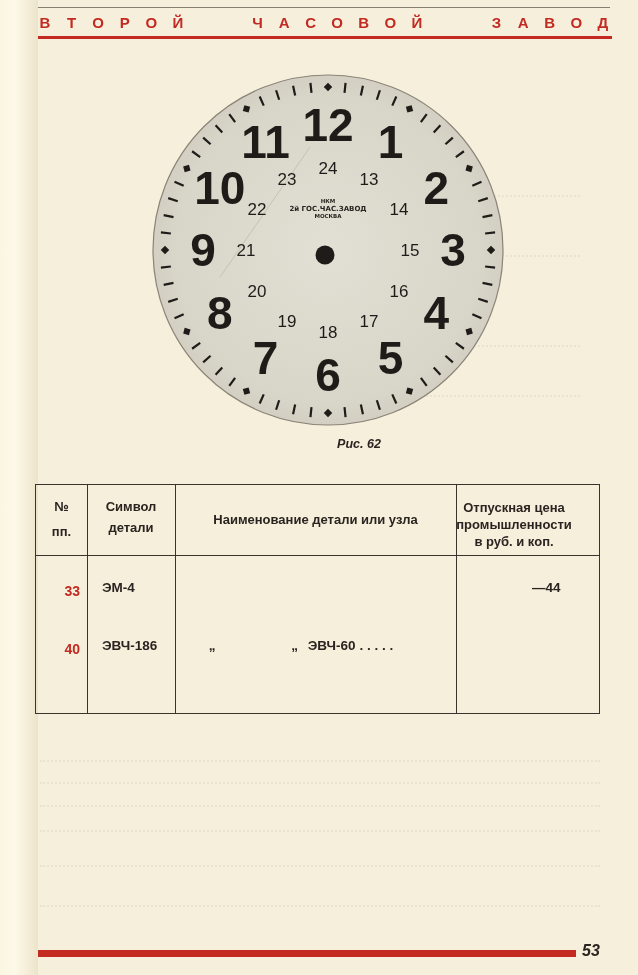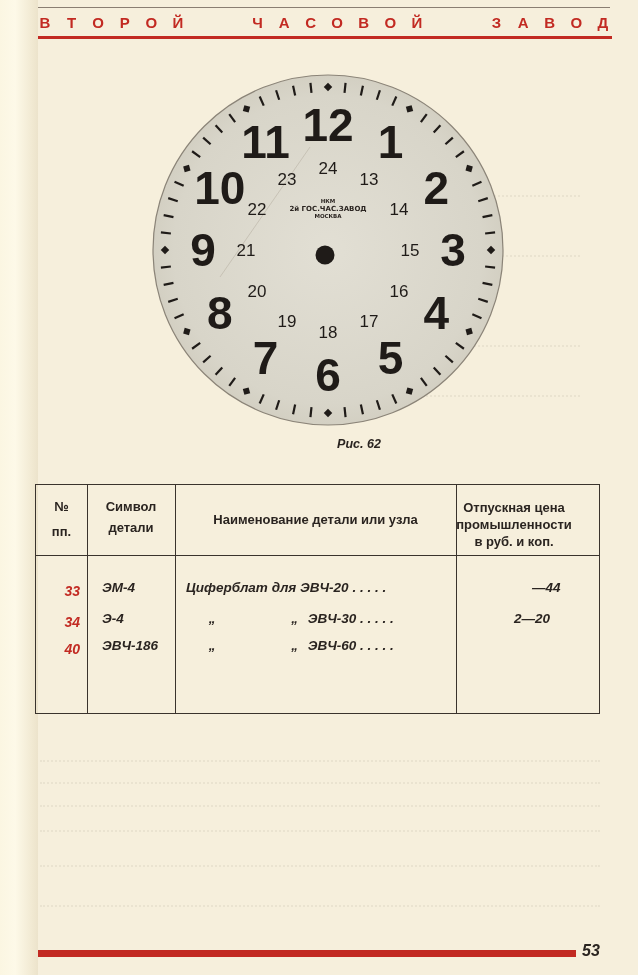--- a/index.html
+++ b/index.html
@@ -37,21 +37,21 @@
   }
 
   
   .tbl {
     position: absolute; left: 35px; top: 484px; width: 565px; height: 230px;
     border: 1.5px solid #3a332d; box-sizing: border-box;
   }
   .tbl .vline { position: absolute; top: 0; bottom: 0; width: 1px; background: #3a332d; }
   .tbl .hline { position: absolute; left: 0; right: 0; height: 1px; background: #3a332d; }
   .th { position: absolute; font-weight: bold; font-size: 13px; line-height: 17px; text-align: center; color: #2a2420; }
-  .row { position: absolute; left: 0; right: 0; height: 20px; font-weight: bold; font-size: 13.5px; font-style: italic; }
+  .row { position: absolute; left: 0; right: 0; height: 20px; font-weight: bold; font-size: 13.5px; }
   .row .num { position: absolute; left: 16px; width: 28px; text-align: right; color: #c22a22; top: 3px; font-size: 14px; }
   .row .sym { position: absolute; left: 66px; top: 0; text-align: center; }
   .row .name { position: absolute; left: 150px; width: 258px; top: 0; white-space: nowrap; }
   .row .name .ditto { display: inline-block; width: 52px; text-align: center; }
   .row .price { position: absolute; left: 426px; width: 132px; top: 0; }
 
   .footer-bar { position: absolute; left: 38px; top: 950px; width: 538px; height: 7px; background: #c22a22; }
   .page-num { position: absolute; left: 582px; top: 942px; font-style: italic; font-weight: bold; font-size: 16px; color: #2a2420; }
 </style>
 </head>
@@ -226,38 +226,23 @@
   <div class="th" style="left:139px;width:281px;top:26px">Наименование детали или узла</div>
   <div class="th" style="left:420px;width:116px;top:14px">
     <div>Отпускная цена</div>
     <div>промышленности</div>
     <div>в руб. и коп.</div>
   </div>
 
   <div class="row" style="top:95px">
     <span class="num">33</span>
     <span class="sym">ЭМ-4</span>
-    <span class="name">
-      <span>Циферблат для</span>
-      <span>ЭВЧ-20</span>
-      <span>. . . . .</span>
-    </span>
     <span class="price" style="padding-left:70px"><span>—44</span></span>
   </div>
 
-  <div class="row" style="top:126px">
-    <span class="num">34</span>
-    <span class="sym">Э-4</span>
-    <span class="name">
-      <span class="ditto">„</span><span class="ditto" style="width:60px;text-align:right;padding-right:6px">„</span>
-      <span>ЭВЧ-30</span>
-      <span>. . . . .</span>
-    </span>
-    <span class="price" style="padding-left:52px"><span>2—20</span></span>
-  </div>
 
   <div class="row" style="top:153px">
     <span class="num">40</span>
     <span class="sym">ЭВЧ-186</span>
     <span class="name">
       <span class="ditto">„</span><span class="ditto" style="width:60px;text-align:right;padding-right:6px">„</span>
       <span>ЭВЧ-60</span>
       <span>. . . . .</span>
     </span>
   </div>

